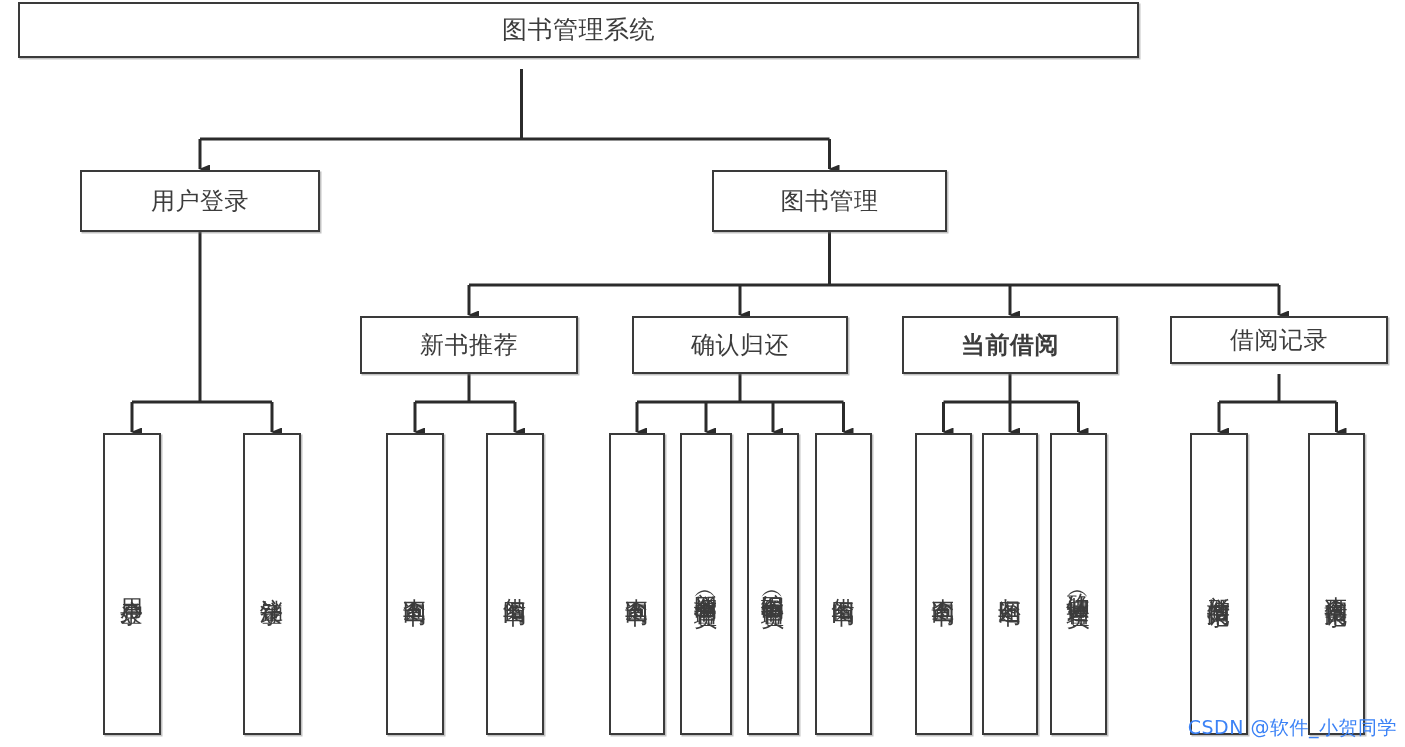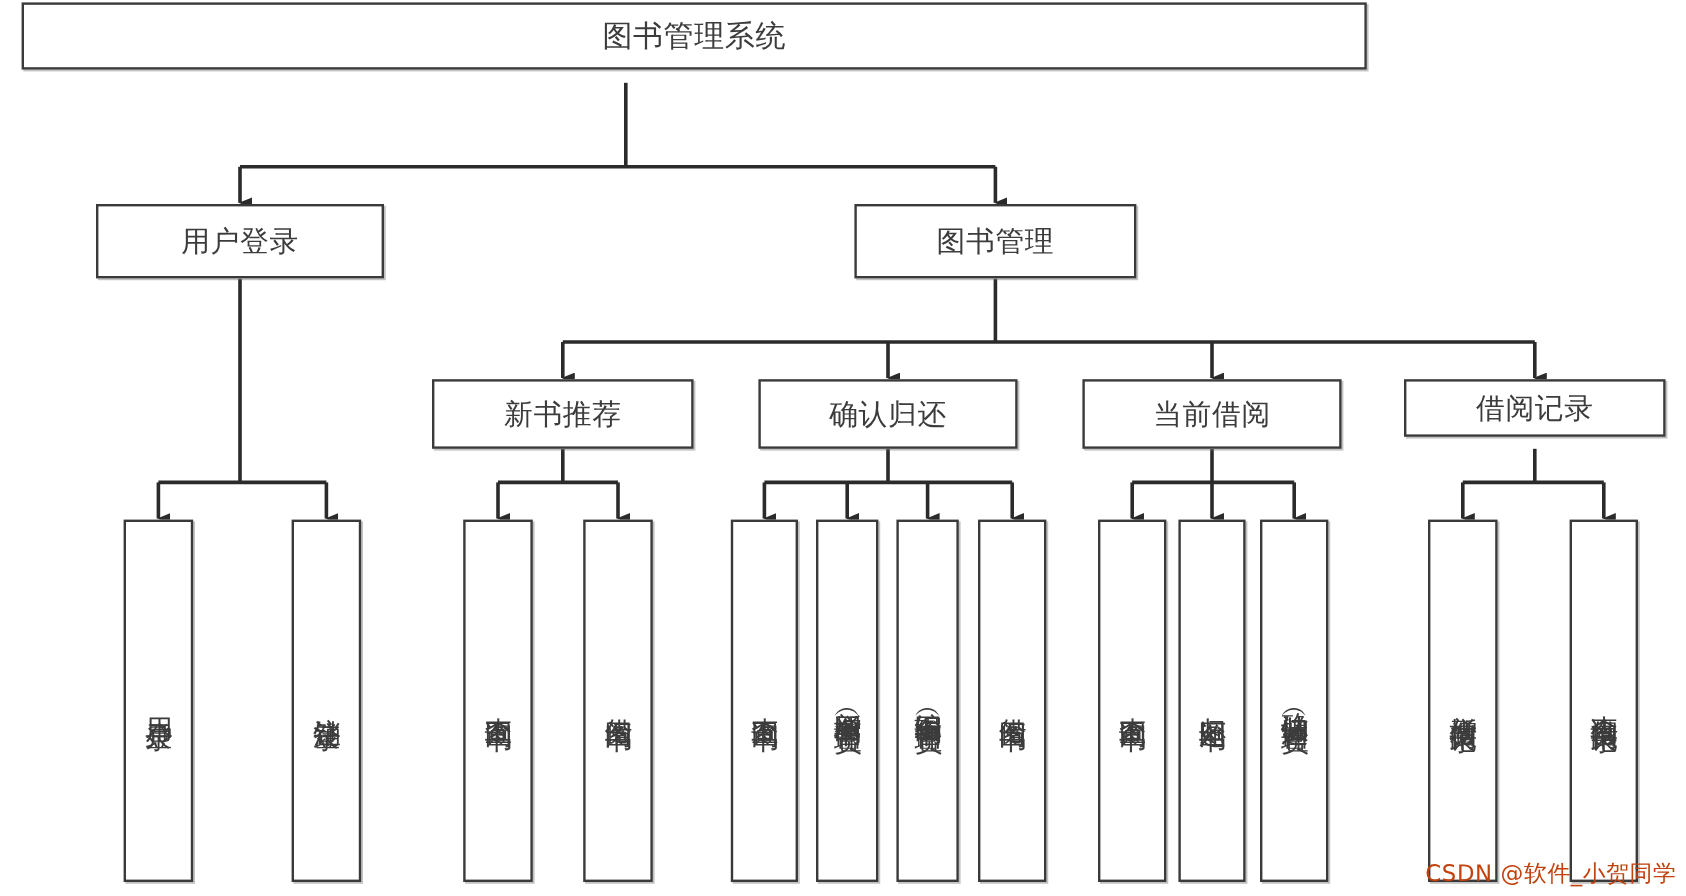--- a/index.html
+++ b/index.html
@@ -60,21 +60,21 @@
     font-size: 23px;
     line-height: 1.22;
     letter-spacing: 2px;
     white-space: nowrap;
   }
   #watermark {
     position: absolute;
     right: 8px;
     bottom: 6px;
     font-size: 19px;
-    color: #c2410c;
+    color: #3b82f6;
     letter-spacing: 0.5px;
     white-space: nowrap;
     font-family: "DejaVu Sans", "Liberation Sans", sans-serif;
   }
 </style>
 </head>
 <body>
 
 <div id="diagram-root">
 
@@ -130,21 +130,21 @@
       </div>
       <div class="node horizontal level2" style="left: 712px; top: 170px; width: 235px; height: 62px; justify-content: center;">
         <span class="label">图书管理</span>
       </div>
       <div class="node horizontal level3" style="left: 360px; top: 316px; width: 218px; height: 58px;">
         <span class="label">新书推荐</span>
       </div>
       <div class="node horizontal level3" style="left: 632px; top: 316px; width: 216px; height: 58px;">
         <span class="label">确认归还</span>
       </div>
-      <div class="node horizontal level3" style="left: 902px; top: 316px; width: 216px; height: 58px;">
+      <div class="node horizontal level3" style="left: 902px; top: 316px; width: 216px; height: 58px; font-weight: bold;">
         <span class="label">当前借阅</span>
       </div>
       <div class="node horizontal level3" style="left: 1170px; top: 316px; width: 218px; height: 48px;">
         <span class="label">借阅记录</span>
       </div>
       <div class="node vertical leaf" style="left: 103px; top: 433px; width: 58px; height: 302px;">
         <span class="label">用户登录</span>
       </div>
       <div class="node vertical leaf" style="left: 243px; top: 433px; width: 58px; height: 302px;">
         <span class="label">注销登录</span>

